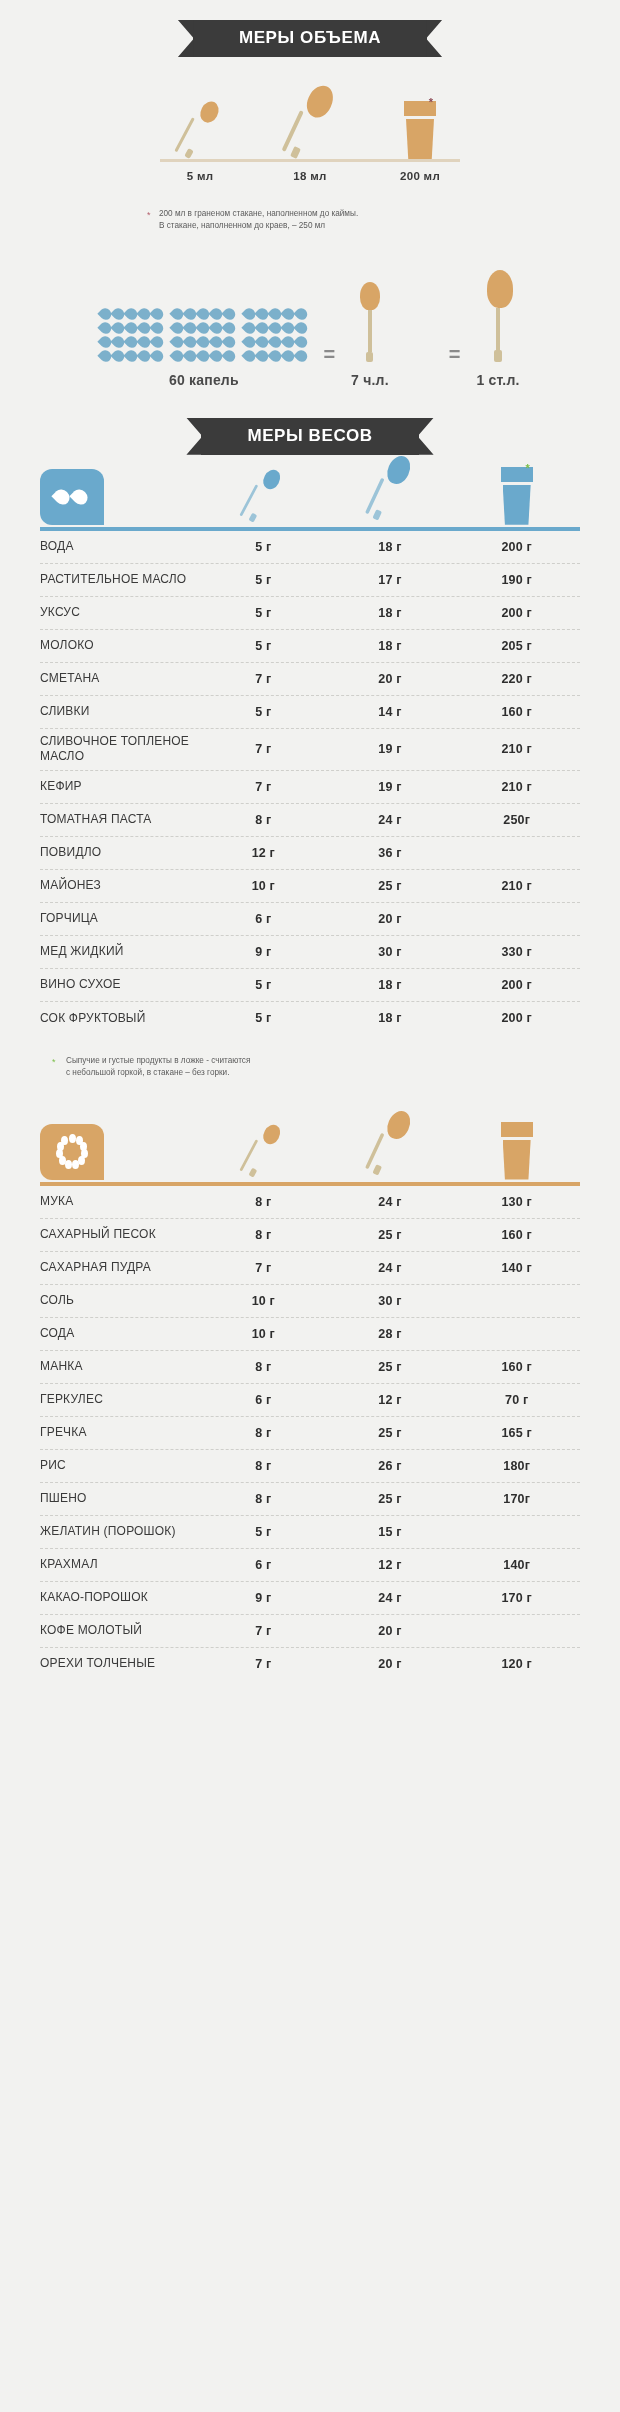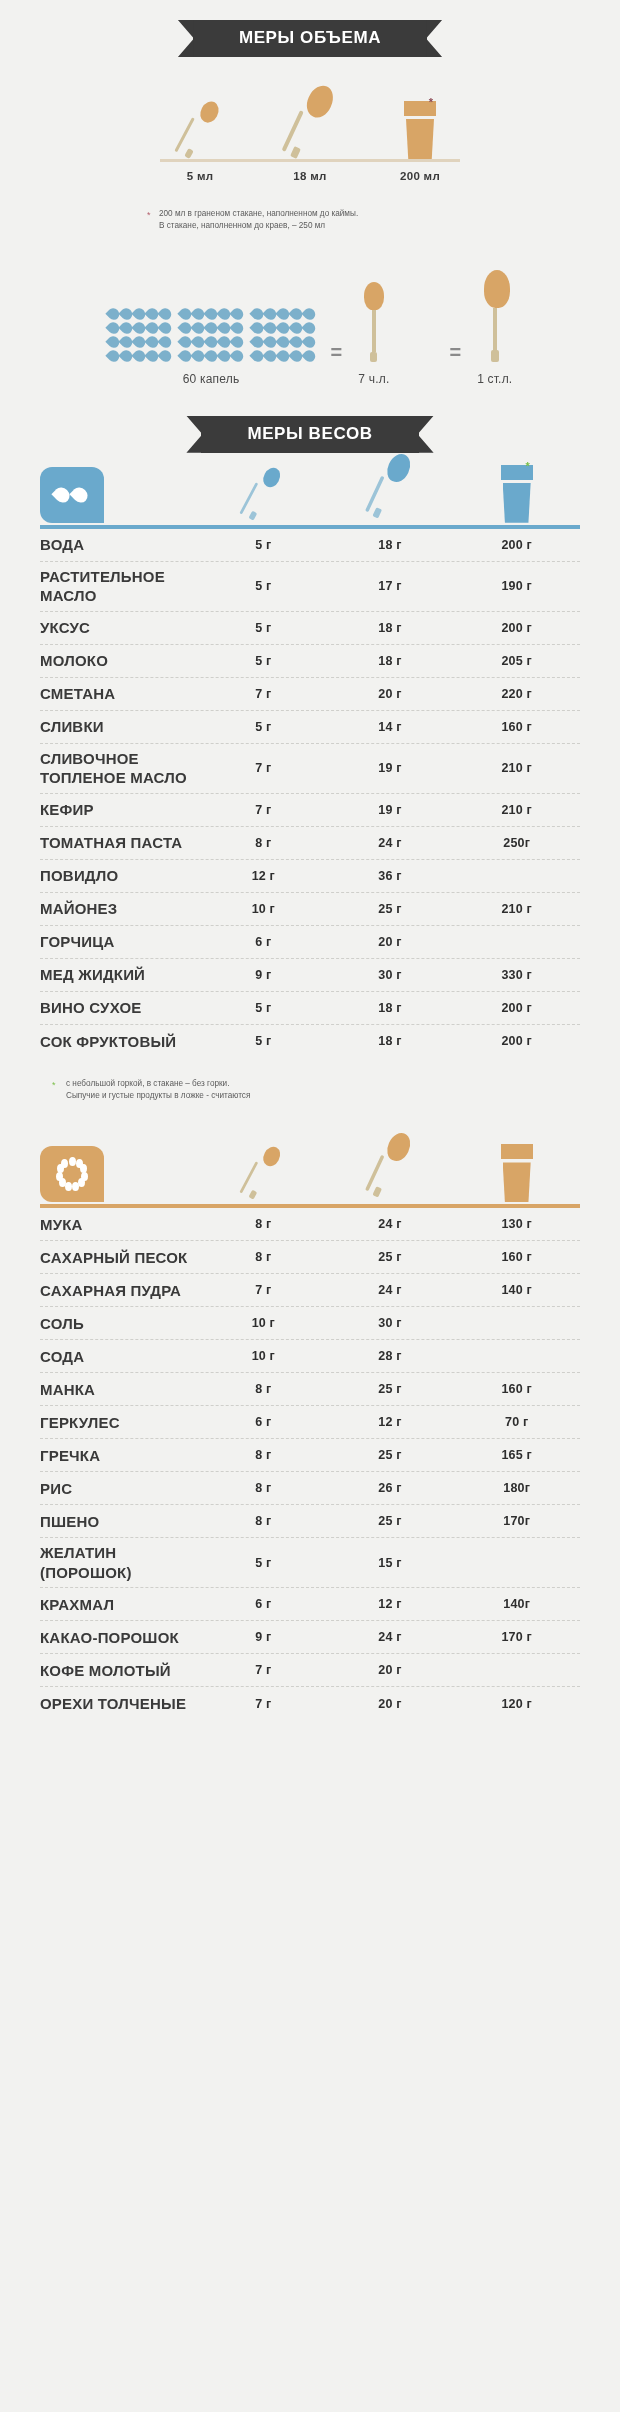--- a/index.html
+++ b/index.html
@@ -108,21 +108,21 @@
     border-radius: 0 50% 50% 50%;
     transform: rotate(-45deg);
   }
   .eq { font-size: 20px; font-weight: bold; color: #8a8a8a; padding: 0 16px 22px 16px; }
 
   .sp-v-simple { position: relative; width: 22px; }
   .sp-v-simple .b { background: #d8a566; border-radius: 50% 50% 44% 44%; margin: 0 auto; }
   .sp-v-simple .s { background: #cfc09a; margin: 0 auto; }
 
   .cap-label {
-    font-size: 12px; font-weight: normal; color: #4a4a4a;
+    font-size: 14px; font-weight: bold; color: #4a4a4a;
     margin-top: 10px; text-align: center; letter-spacing: .2px;
   }
   .under { display: flex; flex-direction: column; align-items: center; }
   .triple { display: flex; align-items: flex-end; gap: 3px; }
 
   
   .table-block { width: 540px; margin: 0 auto; }
   .thead {
     position: relative; height: 62px; margin-top: 14px;
   }
@@ -157,21 +157,21 @@
   .ring-badge i { position: absolute; width: 7px; height: 9px; background: #fff; border-radius: 50%; }
 
   .row {
     display: flex; align-items: center;
     min-height: 33px;
     border-bottom: 1px dashed #cfcfcb;
     padding: 5px 0;
   }
   .row:last-child { border-bottom: none; }
   .row .name {
-    width: 160px; font-size: 15px; font-weight: bold;
+    width: 160px; font-size: 12px; font-weight: normal;
     color: #3a3a3a; letter-spacing: .2px; line-height: 1.3;
     text-transform: uppercase;
   }
   .row .val {
     flex: 1; text-align: center; font-size: 12.5px;
     font-weight: bold; color: #2e2e2e; letter-spacing: .2px;
   }
 
   .table-note {
     width: 540px; margin: 20px auto 0 auto;
@@ -459,22 +459,22 @@
         <div class="row">
           <div class="name">СОК ФРУКТОВЫЙ</div>
           <div class="val">5 г</div>
           <div class="val">18 г</div>
           <div class="val">200 г</div>
         </div>
       </div>
 
     <div class="table-note">
       <span class="star">*</span>
+      <p>Сыпучие и густые продукты в ложке - считаются</p>
       <p>с небольшой горкой, в стакане – без горки.</p>
-      <p>Сыпучие и густые продукты в ложке - считаются</p>
     </div>
   </div>
 
   <div class="sec-gap"></div>
 
   <div class="table-block">
     <div class="thead">
       <div class="badge badge-dry">
         <div class="ring-badge">
             <i style="left: 13.5px; top: -0.5px;"></i>

